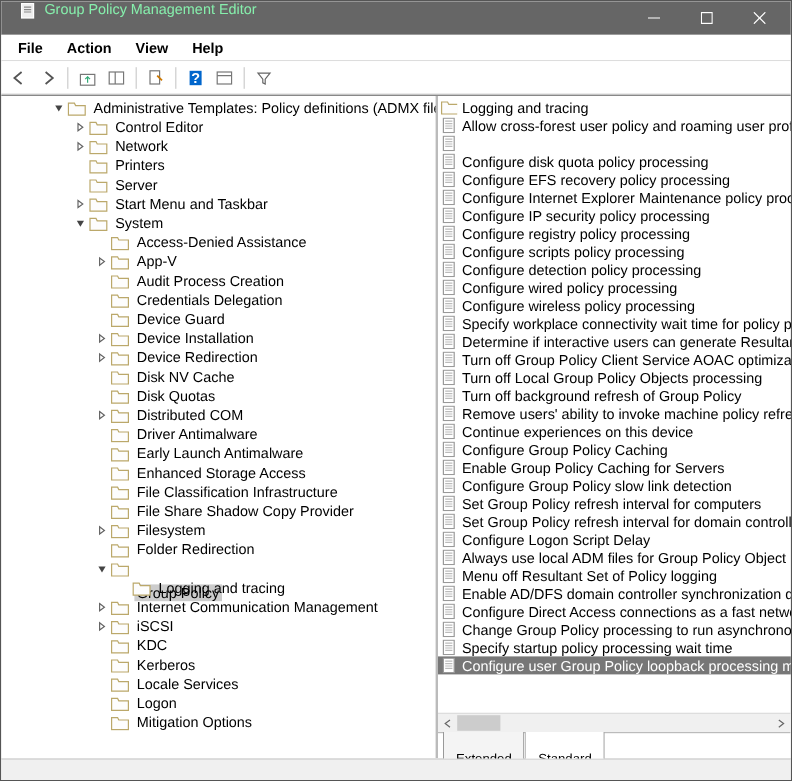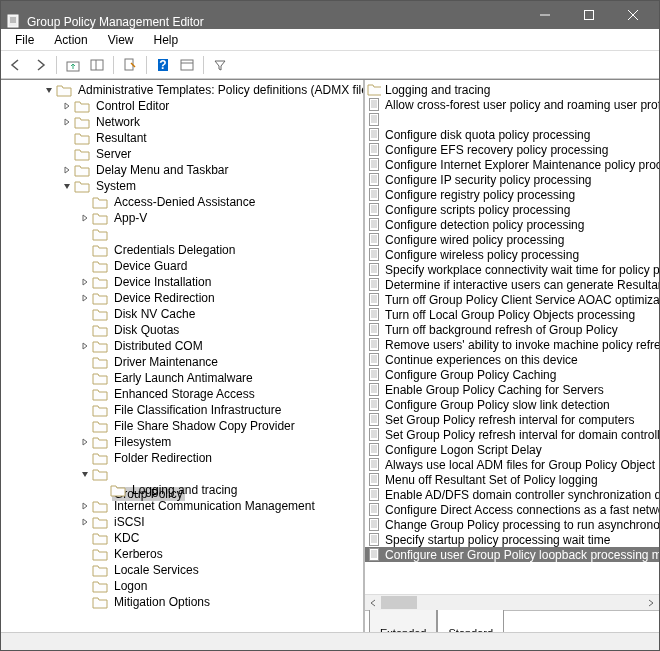--- a/index.html
+++ b/index.html
@@ -1,23 +1,23 @@
 <!DOCTYPE html>
 <html><head>
 <meta charset="utf-8">
 <style>
 * { box-sizing: border-box; margin: 0; padding: 0; font-family: "Segoe UI", Tahoma, sans-serif; font-size: 12px; }
 body { background: #fff; width: 660px; height: 651px; overflow: hidden; display: flex; flex-direction: column; border: 1px solid #555; }
-.titlebar { background: #666; color: #ffffff; height: 28px; display: flex; align-items: flex-end; padding: 0 4px 0 4px; }
+.titlebar { background: #666; color: #86efac; height: 28px; display: flex; align-items: flex-start; padding: 0 4px 0 14px; }
 .titlebar .app-icon { width: 16px; height: 16px; margin-right: 6px; display: flex; align-items: center; justify-content: center; }
 .titlebar .title { flex: 1; font-size: 12px; }
 .titlebar .win-btn { width: 44px; height: 28px; display: flex; align-items: center; justify-content: center; cursor: pointer; }
 .titlebar .win-btn svg { stroke: #fff; }
 .menubar { background: #fff; border-bottom: 1px solid #ddd; height: 22px; display: flex; align-items: center; padding: 0 4px; }
-.menubar .menu-item { padding: 2px 10px; cursor: pointer; }
+.menubar .menu-item { padding: 2px 10px; cursor: pointer; font-weight: bold; }
 .toolbar { background: #fff; border-bottom: 1px solid #ccc; height: 28px; display: flex; align-items: center; padding: 0 4px; gap: 2px; }
 .tool-btn { width: 22px; height: 22px; display: flex; align-items: center; justify-content: center; border: 1px solid transparent; cursor: pointer; }
 .tool-sep { width: 1px; height: 18px; background: #ccc; margin: 0 3px; }
 .content { flex: 1; display: flex; border-top: 1px solid #888; overflow: hidden; }
 .panel-left { width: 364px; border-right: 2px solid #bbb; display: flex; flex-direction: column; background: #fff; overflow: hidden; }
 .panel-right { flex: 1; display: flex; flex-direction: column; background: #fff; overflow: hidden; }
 .tree { flex: 1; overflow-y: scroll; overflow-x: hidden; padding: 2px 0; }
 .tree-row { display: flex; align-items: center; height: 16px; padding: 0 2px; white-space: nowrap; cursor: pointer; }
 .tree-row.selected .label { background: #ccc; margin-top: 40px; }
 .tree-row .exp { width: 12px; height: 12px; display: flex; align-items: center; justify-content: center; margin-right: 1px; flex-shrink: 0; }
@@ -179,21 +179,21 @@
           <span class="label">Network</span>
         </div>
         <div class="tree-row">
           <span class="indent" style="width:58px"></span>
           <span class="exp"></span>
           <span class="folder-icon">
             <svg width="16" height="13">
               <path d="M1 3 L1 12 L15 12 L15 4 L7 4 L6 2 L1 2 Z" fill="#fdfdfd" stroke="#bba86a" stroke-width="1"></path>
             </svg>
           </span>
-          <span class="label">Resultant</span>
+          <span class="label">Printers</span>
         </div>
         <div class="tree-row">
           <span class="indent" style="width:58px"></span>
           <span class="exp"></span>
           <span class="folder-icon">
             <svg width="16" height="13">
               <path d="M1 3 L1 12 L15 12 L15 4 L7 4 L6 2 L1 2 Z" fill="#fdfdfd" stroke="#bba86a" stroke-width="1"></path>
             </svg>
           </span>
           <span class="label">Server</span>
@@ -203,21 +203,21 @@
           <span class="exp">
             <svg width="10" height="10">
               <path d="M3 2 L7 5 L3 8 Z" fill="none" stroke="#666"></path>
             </svg>
           </span>
           <span class="folder-icon">
             <svg width="16" height="13">
               <path d="M1 3 L1 12 L15 12 L15 4 L7 4 L6 2 L1 2 Z" fill="#fdfdfd" stroke="#bba86a" stroke-width="1"></path>
             </svg>
           </span>
-          <span class="label">Delay Menu and Taskbar</span>
+          <span class="label">Start Menu and Taskbar</span>
         </div>
         <div class="tree-row">
           <span class="indent" style="width:58px"></span>
           <span class="exp">
             <svg width="10" height="10">
               <path d="M2 3 L8 3 L5 8 Z" fill="#444"></path>
             </svg>
           </span>
           <span class="folder-icon">
             <svg width="16" height="13">
@@ -251,20 +251,21 @@
           <span class="label">App-V</span>
         </div>
         <div class="tree-row">
           <span class="indent" style="width:76px"></span>
           <span class="exp"></span>
           <span class="folder-icon">
             <svg width="16" height="13">
               <path d="M1 3 L1 12 L15 12 L15 4 L7 4 L6 2 L1 2 Z" fill="#fdfdfd" stroke="#bba86a" stroke-width="1"></path>
             </svg>
           </span>
+          <span class="label">Audit Process Creation</span>
         </div>
         <div class="tree-row">
           <span class="indent" style="width:76px"></span>
           <span class="exp"></span>
           <span class="folder-icon">
             <svg width="16" height="13">
               <path d="M1 3 L1 12 L15 12 L15 4 L7 4 L6 2 L1 2 Z" fill="#fdfdfd" stroke="#bba86a" stroke-width="1"></path>
             </svg>
           </span>
           <span class="label">Credentials Delegation</span>
@@ -342,21 +343,21 @@
           <span class="label">Distributed COM</span>
         </div>
         <div class="tree-row">
           <span class="indent" style="width:76px"></span>
           <span class="exp"></span>
           <span class="folder-icon">
             <svg width="16" height="13">
               <path d="M1 3 L1 12 L15 12 L15 4 L7 4 L6 2 L1 2 Z" fill="#fdfdfd" stroke="#bba86a" stroke-width="1"></path>
             </svg>
           </span>
-          <span class="label">Driver Maintenance</span>
+          <span class="label">Driver Antimalware</span>
         </div>
         <div class="tree-row">
           <span class="indent" style="width:76px"></span>
           <span class="exp"></span>
           <span class="folder-icon">
             <svg width="16" height="13">
               <path d="M1 3 L1 12 L15 12 L15 4 L7 4 L6 2 L1 2 Z" fill="#fdfdfd" stroke="#bba86a" stroke-width="1"></path>
             </svg>
           </span>
           <span class="label">Early Launch Antimalware</span>

